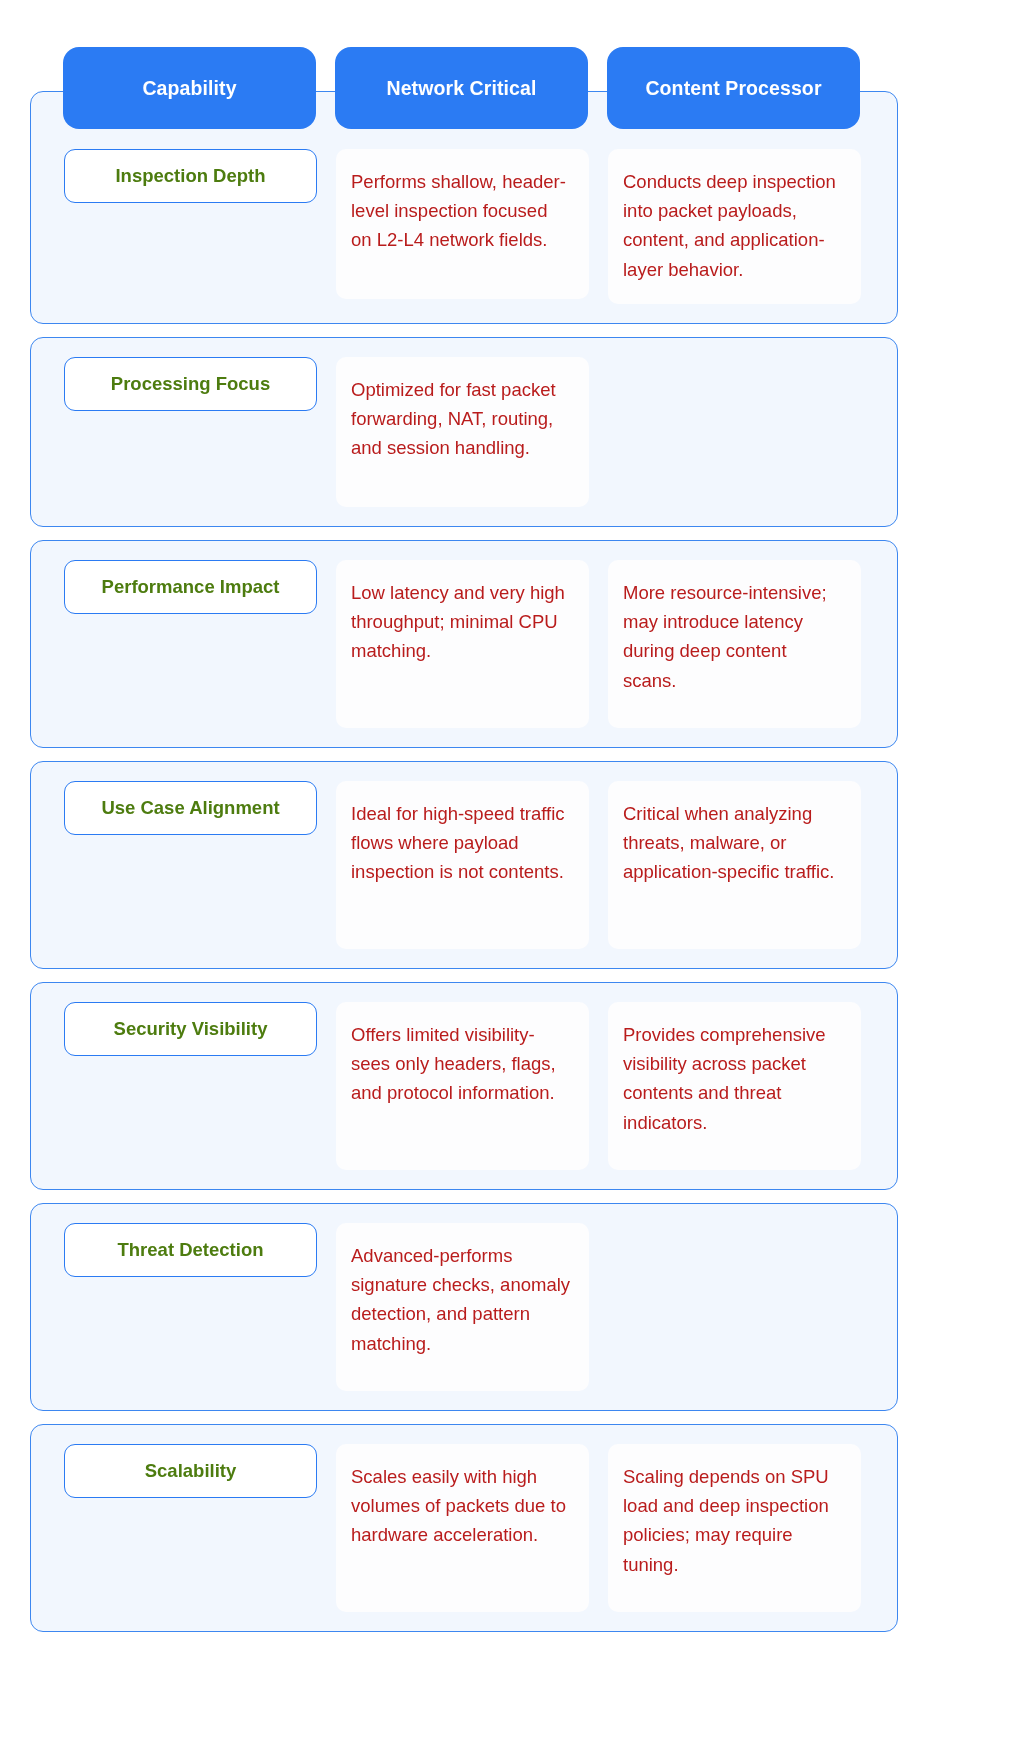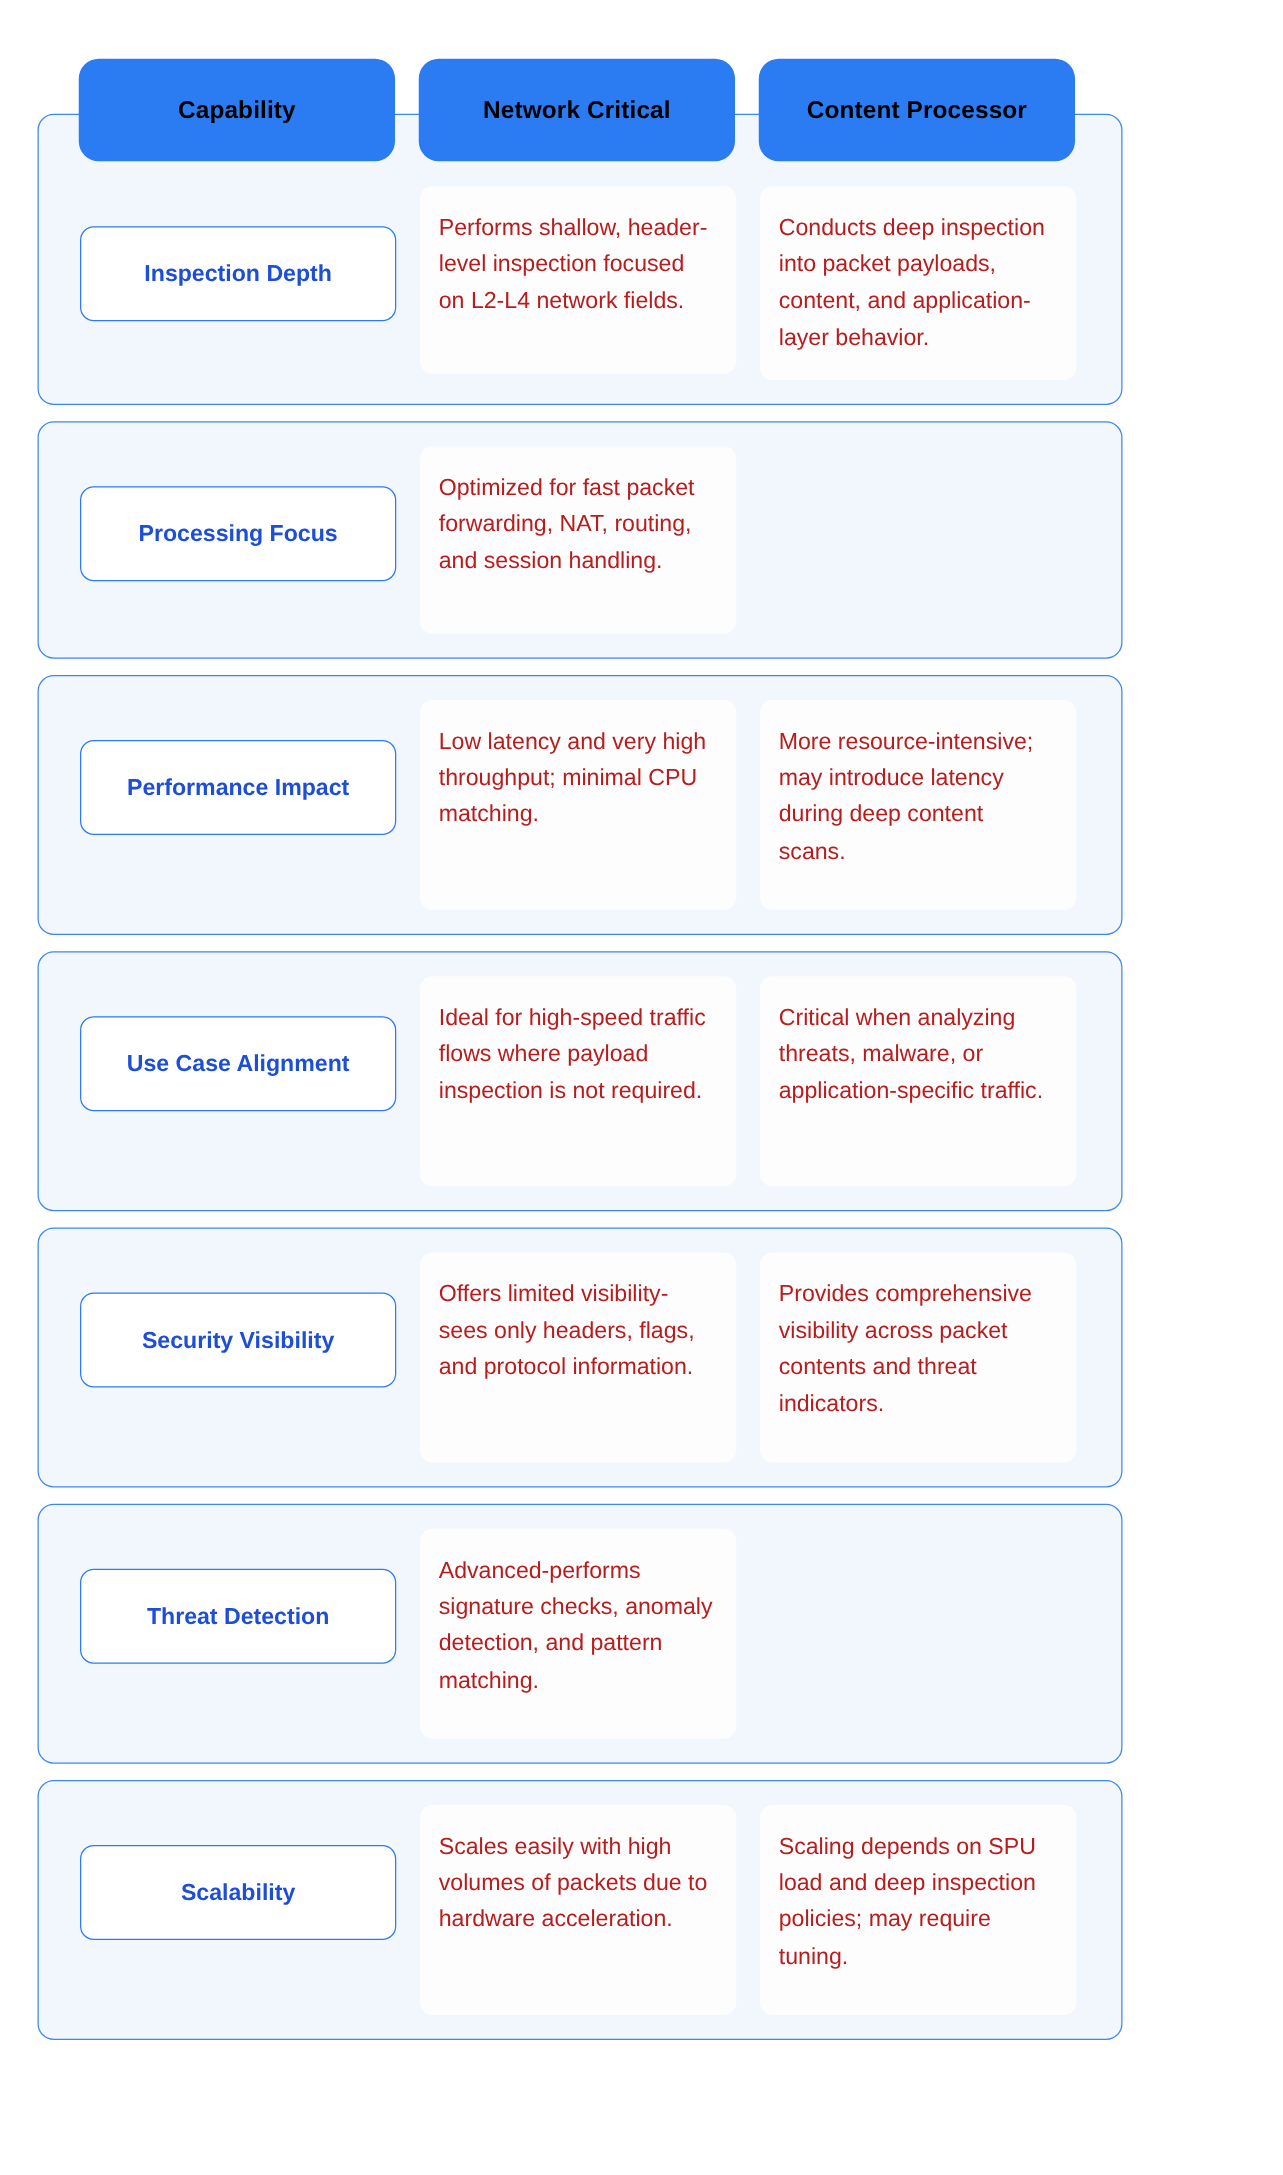--- a/index.html
+++ b/index.html
@@ -25,21 +25,21 @@
   .header-row {
     position: relative;
     z-index: 3;
     display: flex;
     padding-left: 63px;
     gap: 19px;
     margin-bottom: -38px;
   }
   .header-chip {
     background: #2b7bf3;
-    color: #000000;
+    color: #ffffff;
     border-radius: 16px;
     height: 82px;
     display: flex;
     align-items: center;
     justify-content: center;
     font-size: 19.5px;
     font-weight: bold;
     letter-spacing: 0.1px;
   }
   .header-chip.col-label { width: 253px; }
@@ -72,31 +72,30 @@
 
   .label-cell {
     width: 253px;
     flex: 0 0 253px;
     margin-left: 33px;
   }
   .label-chip {
     border: 1.6px solid #2b7bf3;
     background: #ffffff;
     border-radius: 11px;
-    height: 76px;
+    height: 54px;
     display: flex;
     align-items: center;
     justify-content: center;
     text-align: center;
-    color: #1d4ed8;
+    color: #4d7c0f;
     font-size: 18.5px;
     font-weight: bold;
     padding: 0 8px;
     box-sizing: border-box;
-    margin-top: 32px;
   }
 
   .value-cell {
     width: 253px;
     flex: 0 0 253px;
     margin-left: 19px;
     background: #fdfdfe;
     border-radius: 10px;
     padding: 18px 17px 20px 15px;
     box-sizing: border-box;
@@ -146,21 +145,21 @@
         <div class="label-chip">Performance Impact</div>
       </div>
       <div class="value-cell tall">Low latency and very high throughput; minimal CPU matching.</div>
       <div class="value-cell tall">More resource-intensive; may introduce latency during deep content scans.</div>
     </div>
 
     <div class="row">
       <div class="label-cell">
         <div class="label-chip">Use Case Alignment</div>
       </div>
-      <div class="value-cell tall">Ideal for high-speed traffic flows where payload inspection is not required.</div>
+      <div class="value-cell tall">Ideal for high-speed traffic flows where payload inspection is not contents.</div>
       <div class="value-cell tall">Critical when analyzing threats, malware, or application-specific traffic.</div>
     </div>
 
     <div class="row">
       <div class="label-cell">
         <div class="label-chip">Security Visibility</div>
       </div>
       <div class="value-cell tall">Offers limited visibility-sees only headers, flags, and protocol information.</div>
       <div class="value-cell tall">Provides comprehensive visibility across packet contents and threat indicators.</div>
     </div>

